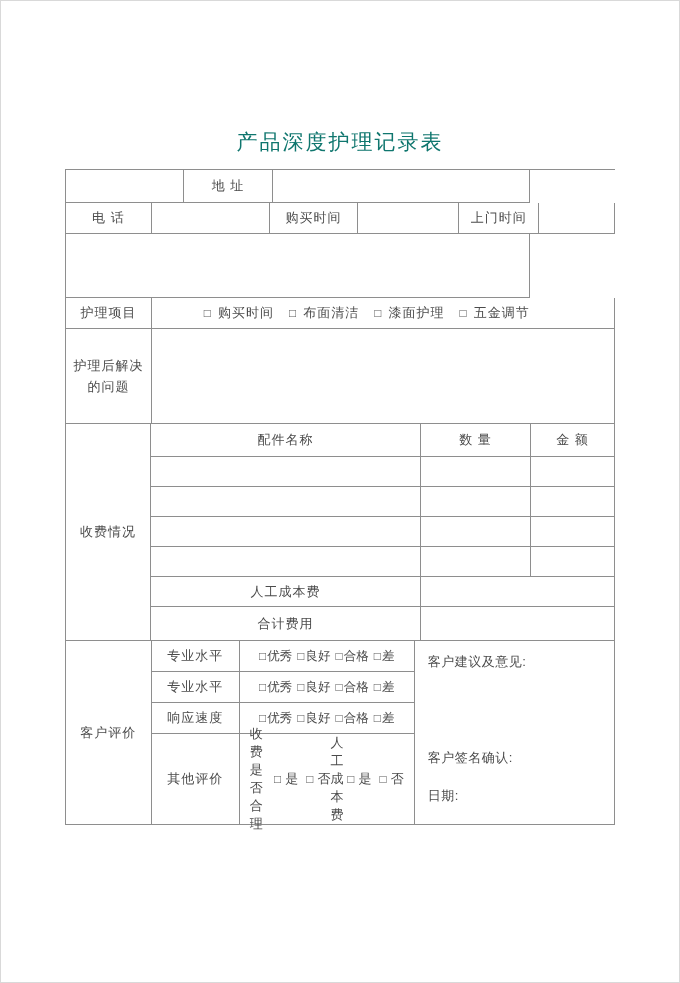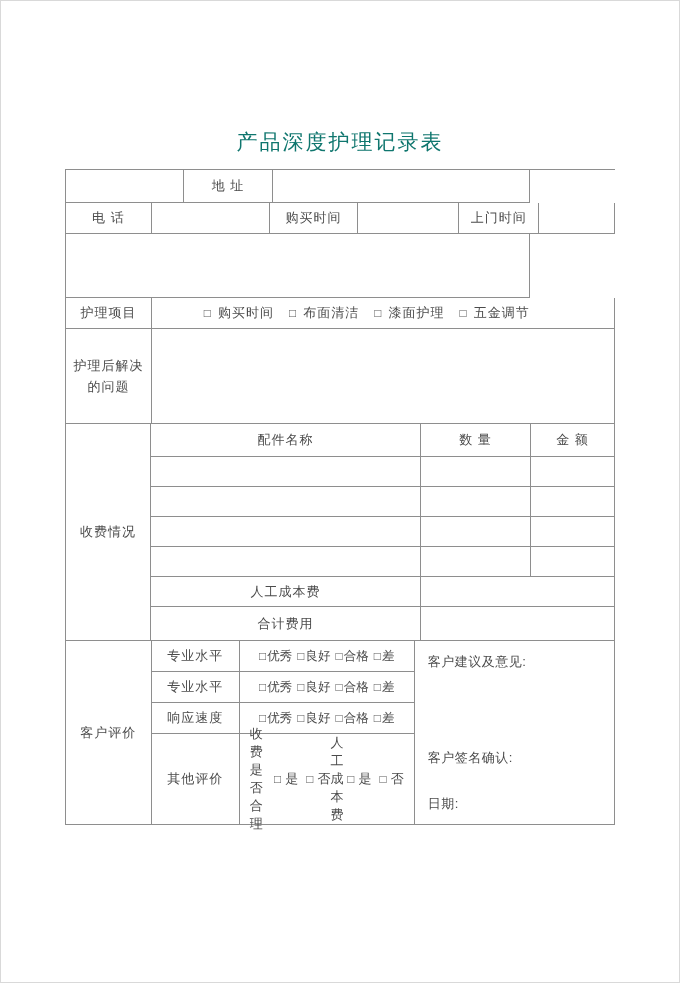--- a/index.html
+++ b/index.html
@@ -46,21 +46,21 @@
   .other-lines{justify-content:space-around;align-items:stretch;padding:6px 10px;letter-spacing:0;}
   .yn-line{display:flex;align-items:center;}
   .yn-boxes{display:inline-flex;align-items:center;}
   .yn-boxes .box{font-size:12px;color:#5a5a5a;margin:0 4px 0 0;}
   .yn-boxes .yn-no{margin-left:8px;display:inline-flex;align-items:center;}
   .remarks{
     flex-direction:column;align-items:flex-start;justify-content:flex-start;
     padding:12px 8px 0 13px;letter-spacing:0.5px;
   }
   .remarks .sig{margin-top:78px;}
-  .remarks .date{margin-top:28px;}
+  .remarks .date{margin-top:20px;}
 </style>
 </head>
 <body>
 
 <div class="page">
 
   <div class="form-title">产品深度护理记录表</div>
 
   <div class="form">
 

